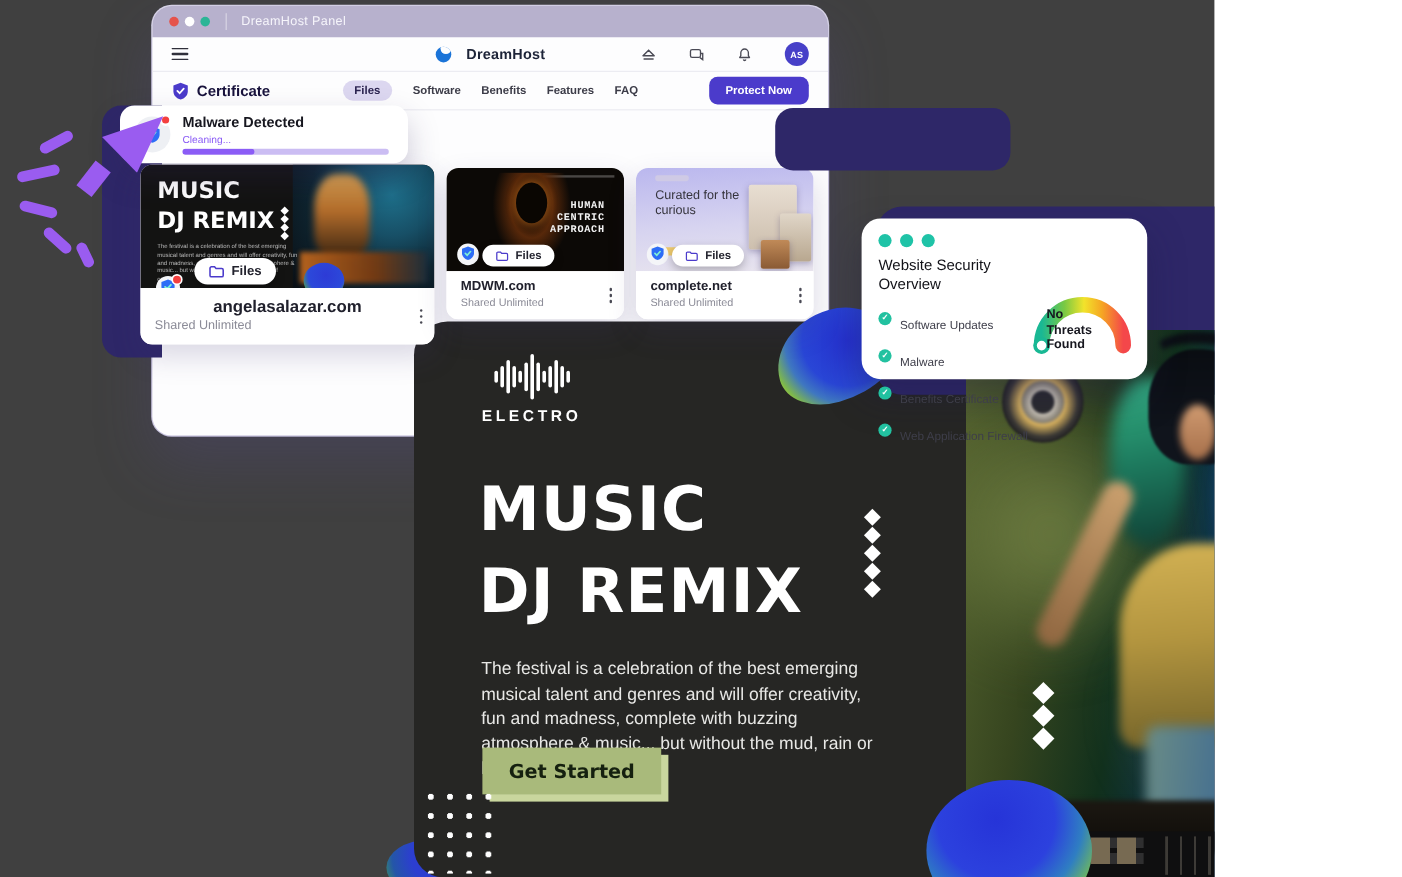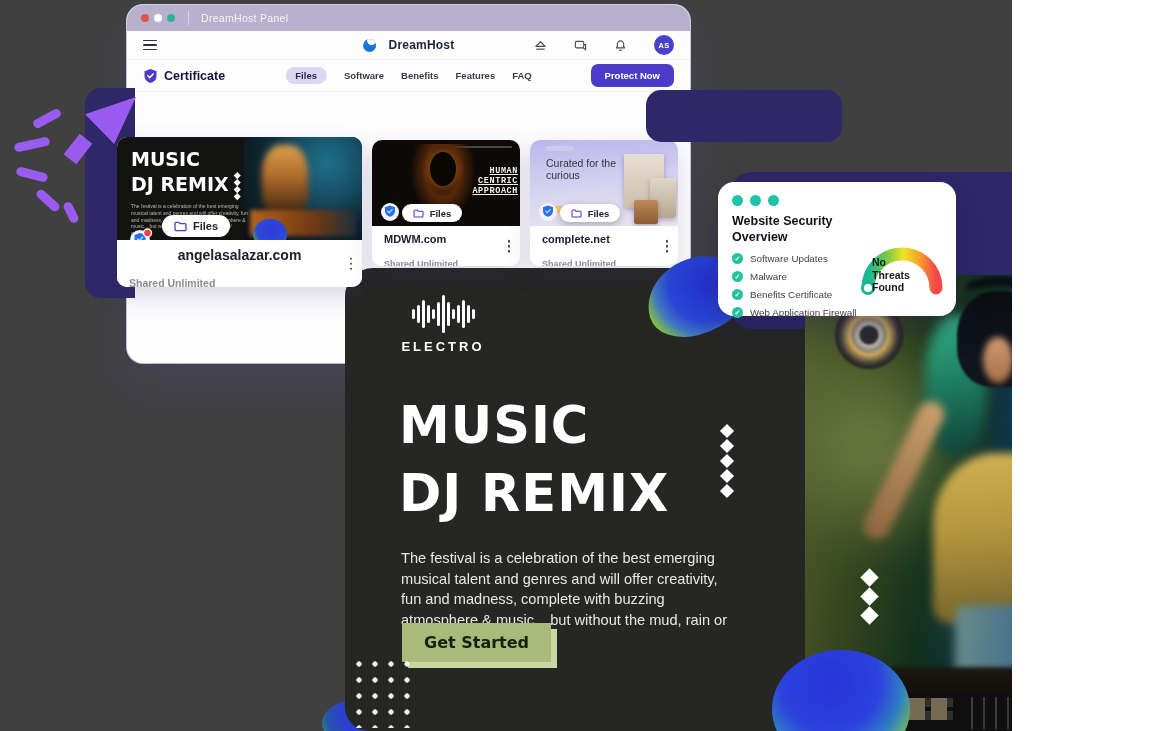--- a/index.html
+++ b/index.html
@@ -34,21 +34,21 @@
   .nav-link { font-size:9.5px; color:#3c3c48; font-weight:600; cursor:pointer; }
   .nav-pill { background:#dcd7f0; border-radius:10px; padding:3px 10px; color:#2b2350; }
   .protect-btn { margin-left:auto; background:#4b3bcb; color:#fff; font-size:9.5px; font-weight:bold; border:none;
                  border-radius:7px; padding:6px 14px; cursor:pointer; }
 
   
   .site-card { background:#fff; border-radius:10px; box-shadow:0 10px 24px rgba(60,50,110,.18); overflow:hidden; cursor:pointer; }
   .thumb { position:relative; overflow:hidden; }
   .card-foot { position:relative; background:#fff; padding:7px 12px 0 12px; }
   .domain { font-weight:bold; color:#20202c; }
-  .plan { color:#8b8b97; margin-top:14px;font-weight:bold; }
+  .plan { color:#8b8b97; margin-top:2px; }
   .kebab { position:absolute; right:10px; top:50%; transform:translateY(-50%); display:flex; flex-direction:column; gap:2.5px; cursor:pointer; }
   .kebab i { width:2.5px; height:2.5px; border-radius:50%; background:#4a4a55; }
 
   .files-pill { position:absolute; background:#fff; border-radius:999px; display:flex; align-items:center; justify-content:center;
                 gap:6px; font-weight:bold; color:#23232e; box-shadow:0 3px 8px rgba(0,0,0,.25); cursor:pointer; }
   .folder-ic { display:block; }
   .shield-badge { position:absolute; display:flex; align-items:center; justify-content:center; }
 
   
   .t1 { background:#131312; }
@@ -65,22 +65,22 @@
   .mini-diamonds i { width:4.5px; height:4.5px; background:#fff; transform:rotate(45deg); }
   .mini-blob { position:absolute; border-radius:50%;
       background:radial-gradient(circle at 55% 35%, #2d3bd6 0%, #2c49da 55%, #4f9e58 78%, #d8e83a 95%); }
 
   
   .t2 { background:#0c0906; }
   .t2 .sil { position:absolute; left:34px; top:4px; width:74px; height:84px;
       background:radial-gradient(ellipse at 50% 32%, #241307 18%, #57280a 34%, rgba(12,9,6,0) 62%); }
   .t2 .sil::before { content:""; position:absolute; left:24px; top:8px; width:26px; height:34px; border-radius:50%;
       background:#0a0602; box-shadow:0 0 6px 2px rgba(214,116,28,.55); }
-  .t2-txt { position:absolute; right:2px; top:26px; text-align:right; color:#f2f2f2; font-weight:bold; font-size:8.5px;
-            line-height:1.2; letter-spacing:.6px; font-family:"Liberation Mono",monospace;text-decoration:underline; }
+  .t2-txt { position:absolute; right:16px; top:26px; text-align:right; color:#f2f2f2; font-weight:bold; font-size:8.5px;
+            line-height:1.2; letter-spacing:.6px; font-family:"Liberation Mono",monospace; }
   .t2-nav { position:absolute; right:8px; top:6px; width:60px; height:2px; background:rgba(255,255,255,.25); }
 
   
   .t3 { background:linear-gradient(175deg,#bab7ee 0%, #d7d4f0 55%, #e9e5ee 100%); }
   .t3-head { position:absolute; left:16px; top:18px; width:72px; font-size:10.5px; line-height:1.12; color:#35343c; }
   .t3-btn { position:absolute; left:18px; top:66px; width:30px; height:7px; background:#ecc86c; border-radius:2px; }
   .t3-bar { position:absolute; left:16px; top:6px; width:28px; height:5px; background:#cfcae5; border-radius:2px; }
   .t3 .ph { position:absolute; border-radius:2px; box-shadow:0 2px 5px rgba(70,60,110,.35); }
   .ph1 { left:94px; top:14px; width:40px; height:54px; background:linear-gradient(180deg,#e8ded2,#cdbfae); }
   .ph2 { left:120px; top:38px; width:26px; height:40px; background:linear-gradient(180deg,#e0d6c8,#b8a78f); }
@@ -105,24 +105,24 @@
   .scan-status { font-size:11px; color:#26262e; }
   .check-circle { width:12px; height:12px; border-radius:50%; background:#22c1a0; color:#fff; font-size:8px; font-weight:bold;
                   display:flex; align-items:center; justify-content:center; flex:none; }
 
   
   .sec-backdrop { left:730px; top:172px; width:418px; height:157px; background:#2e2768; border-radius:22px; }
   .sec-card { left:718px; top:182px; width:238px; height:134px; background:#fff; border-radius:16px;
               box-shadow:0 14px 30px rgba(30,25,70,.35); padding:13px 14px; }
   .sec-dots { display:flex; gap:7px; margin-bottom:8px; }
   .sec-dots i { width:11px; height:11px; border-radius:50%; background:#1fc3a7; }
-  .sec-title { font-size:12.5px; font-weight:bold; color:#121218; line-height:1.25; width:120px; margin-bottom:8px; }
+  .sec-title { font-size:12.5px; font-weight:normal; color:#121218; line-height:1.25; width:120px; margin-bottom:8px; }
   .sec-item { display:flex; align-items:center; gap:7px; margin-bottom:7px; }
   .sec-item .check-circle { width:11px; height:11px; font-size:7px; }
-  .sec-label { font-size:9.8px; color:#3e3e4a; }
+  .sec-label { font-size:9.8px; color:#3e3e4a;margin-top:13px; }
   .gauge-wrap { position:absolute; right:8px; top:44px; width:92px; height:74px; }
   .gauge-label { position:absolute; left:50%; top:30px; transform:translateX(-50%); 
                  font-size:10.5px; font-weight:bold; color:#17171f; line-height:1.2; width:60px; }
 
   
   .hero { left:345px; top:268px; width:460px; height:463px; background:#262624; border-radius:28px 0 0 24px; }
   .electro { position:absolute; left:50px; top:26px; width:96px; text-align:center; color:#fff; }
   .wave { display:flex; align-items:center; justify-content:center; gap:2px; height:40px; }
   .wave i { width:3px; background:#fff; border-radius:2px; }
   .electro-name { margin-top:5px; font-size:13px; font-weight:bold; letter-spacing:3px; }
@@ -428,20 +428,36 @@
       <span class="kebab">
           <i></i>
           <i></i>
           <i></i>
         </span>
     </div>
   </div>
 
   <div class="abs scan-backdrop"></div>
 
+  <div class="abs malware-card">
+    <span class="mal-icon">
+      <svg width="16" height="17" viewBox="0 0 16 17">
+          <path d="M8 1.5 L14 3.7 V8 c0 3.4-2.5 5.8-6 6.9 C4.5 13.8 2 11.4 2 8 V3.7 Z" fill="#2d6df6"></path>
+          <path d="M5.4 8.2 l1.8 1.8 3.4-3.8" stroke="#7ef0d4" stroke-width="1.6" fill="none" stroke-linecap="round"></path>
+        </svg>
+      <span class="mal-dot"></span>
+    </span>
+    <div>
+      <div class="mal-title">Malware Detected</div>
+      <div class="mal-status">Cleaning...</div>
+      <div class="progress">
+          <i style="width: 35%;"></i>
+        </div>
+    </div>
+  </div>
 
   <div class="abs burst">
     <span class="tri"></span>
       <span class="tail"></span>
     <span class="ray ray1"></span>
       <span class="ray ray2"></span>
       <span class="ray ray3"></span>
       <span class="ray ray4"></span>
       <span class="ray ray5"></span>
   </div>

